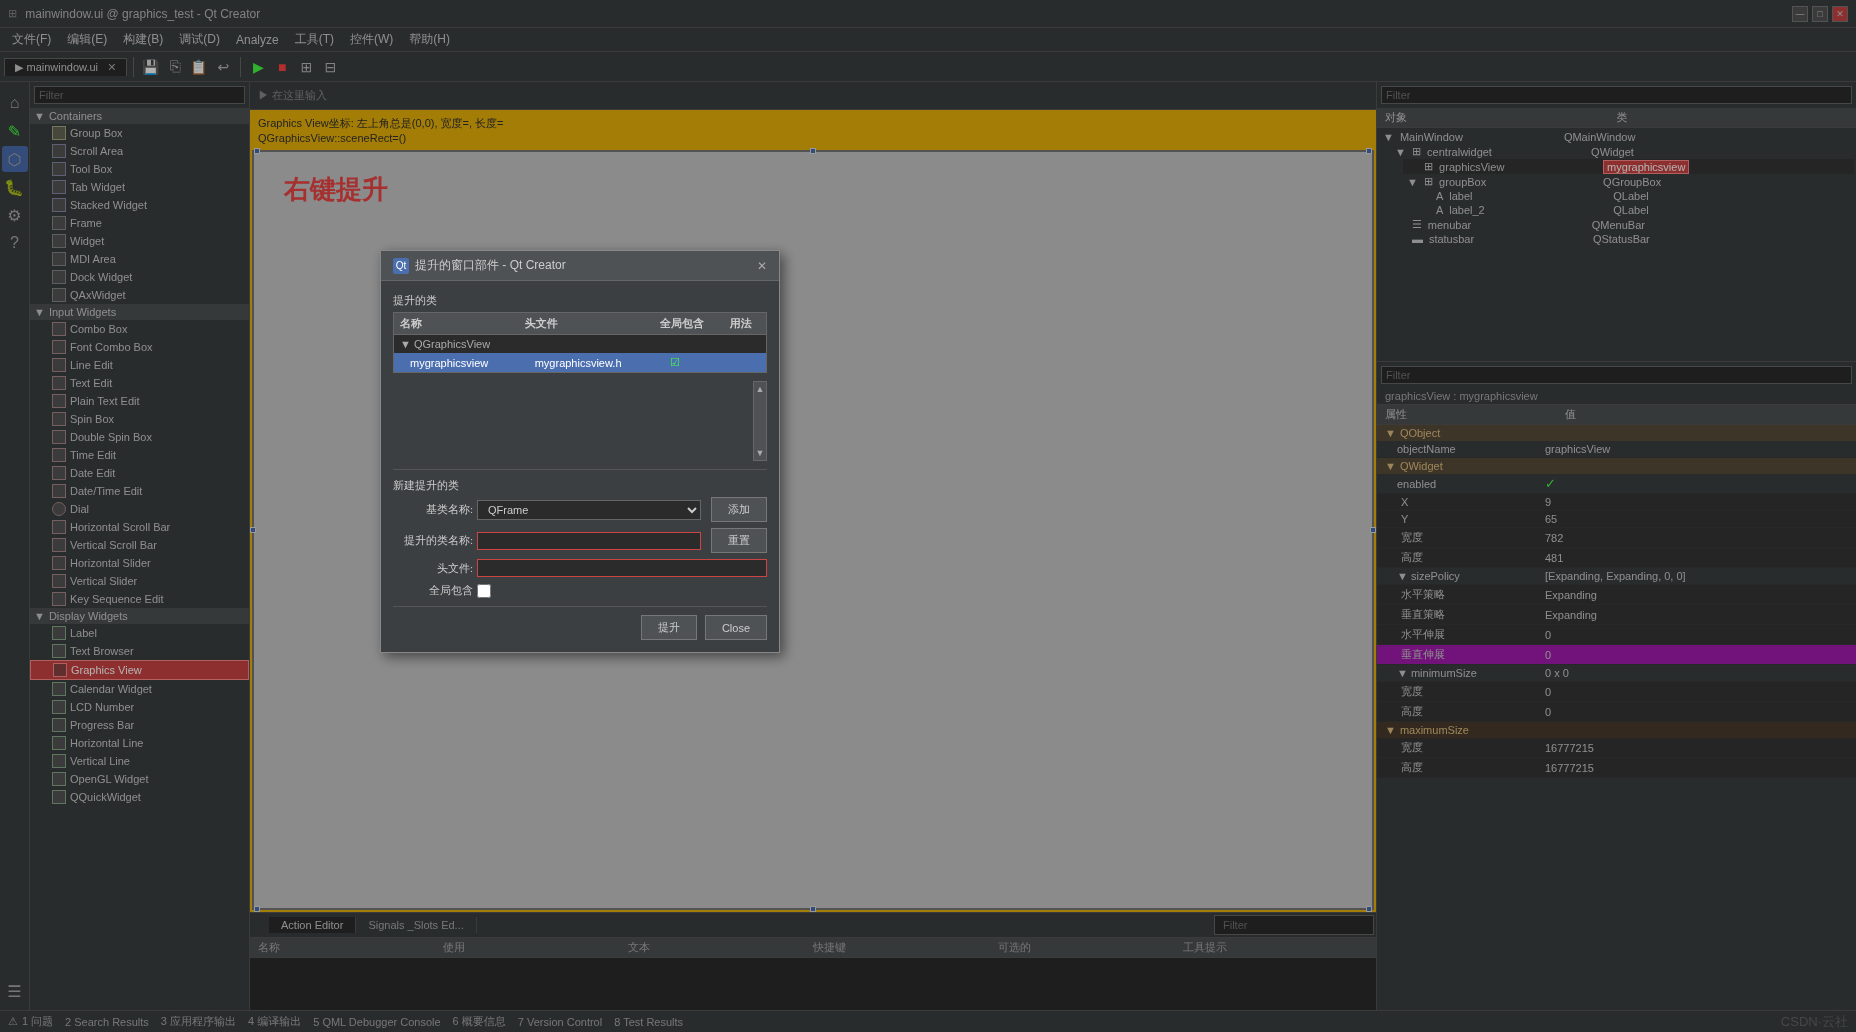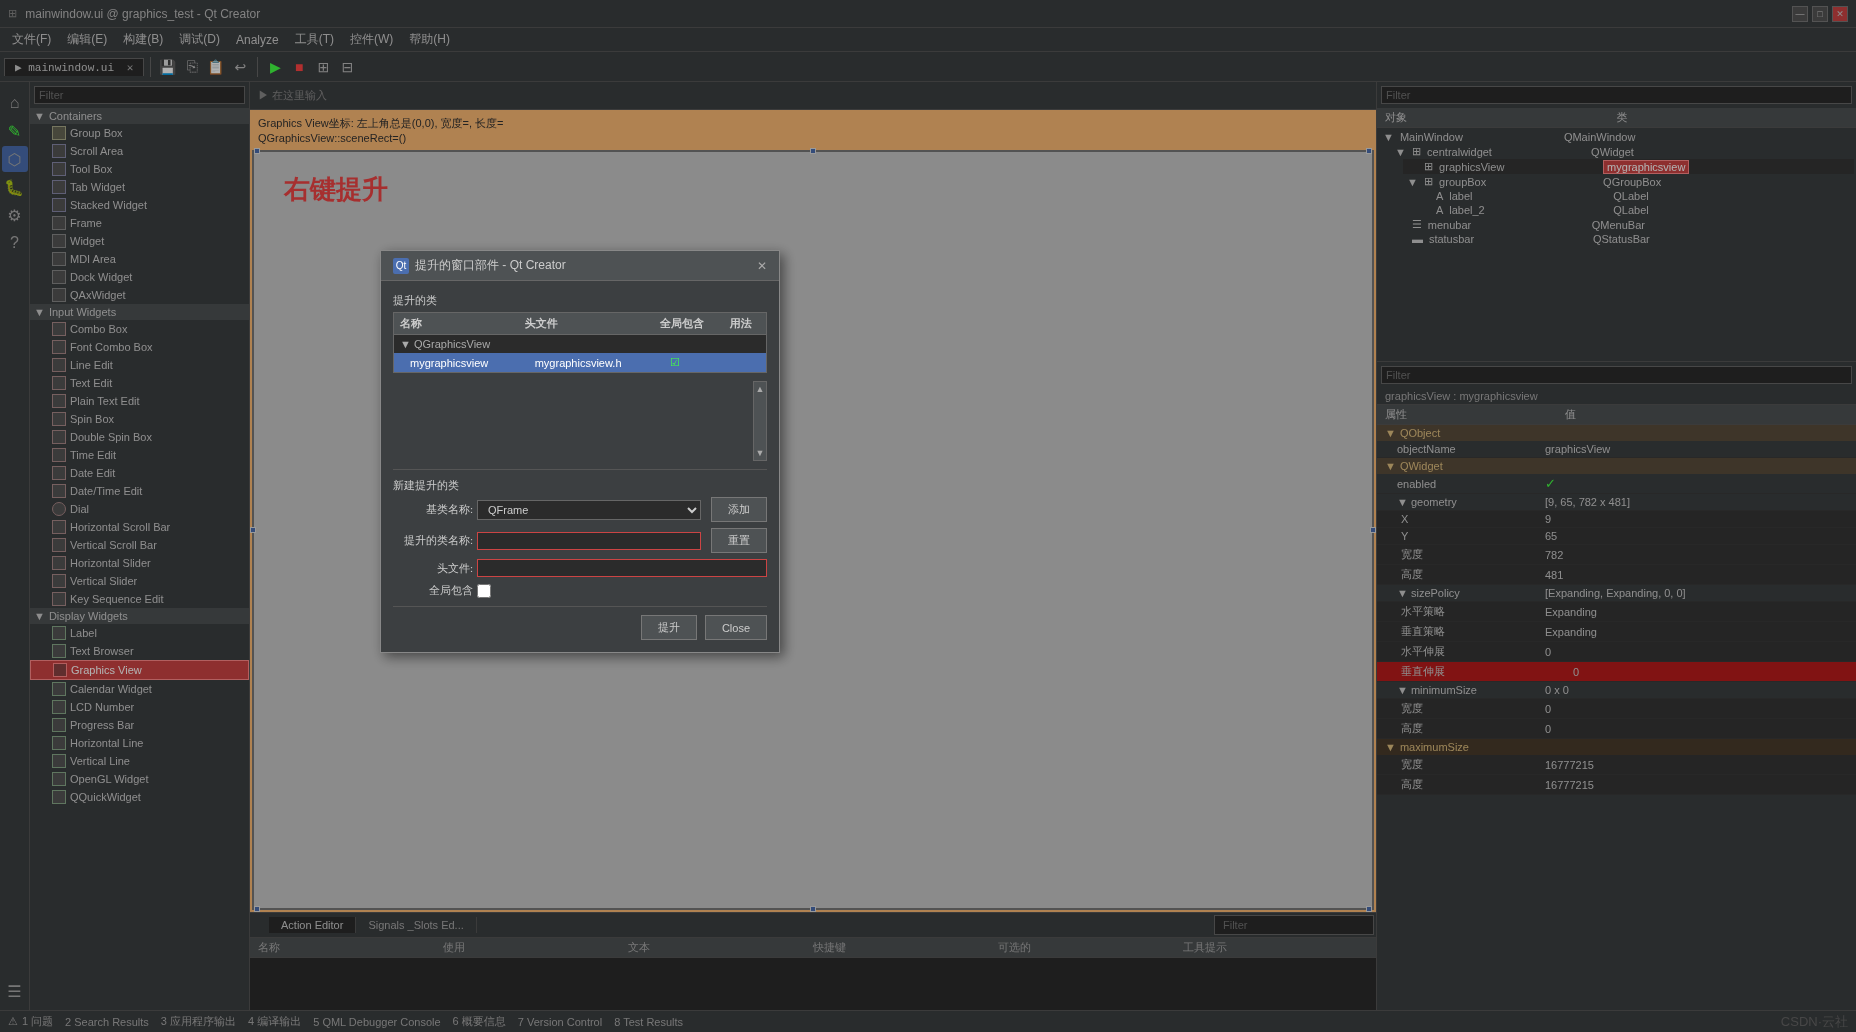--- a/index.html
+++ b/index.html
@@ -10,21 +10,21 @@
     #titlebar .win-controls { display: flex; gap: 4px; }
     #titlebar .win-btn { width: 16px; height: 16px; border: 1px solid #777; background: #555; cursor: pointer; font-size: 9px; display: flex; align-items: center; justify-content: center; color: #ccc; }
 
     
     #menubar { background: #3c3f41; height: 24px; display: flex; align-items: center; padding: 0 4px; border-bottom: 1px solid #555; }
     .menu-item { padding: 2px 8px; color: #ccc; font-size: 12px; cursor: pointer; }
 
     
     #toolbar { background: #3c3f41; height: 30px; display: flex; align-items: center; padding: 0 4px; border-bottom: 1px solid #555; gap: 2px; }
     .toolbar-tab { background: #4e5254; padding: 2px 10px; font-size: 11px; color: #ccc; border: 1px solid #666; cursor: pointer; }
-    .toolbar-tab.active { background: #2b2b2b; border-bottom: none; font-family: Liberation Mono, monospace; }
+    .toolbar-tab.active { background: #2b2b2b; border-bottom: none; }
     .toolbar-sep { width: 1px; height: 20px; background: #666; margin: 0 4px; }
     .toolbar-btn { width: 22px; height: 22px; display: flex; align-items: center; justify-content: center; color: #bbb; cursor: pointer; font-size: 14px; }
 
     
     #main { display: flex; height: calc(1032px - 28px - 24px - 30px); }
 
     
     #side-icons { width: 30px; background: #3c3f41; display: flex; flex-direction: column; align-items: center; padding-top: 8px; gap: 2px; border-right: 1px solid #555; }
     .side-icon { width: 26px; height: 26px; display: flex; align-items: center; justify-content: center; color: #aaa; font-size: 16px; cursor: pointer; border-radius: 3px; }
 
@@ -287,21 +287,21 @@
       <div class="widget-item">
         <span class="widget-icon" style="border-color:#8a8;"></span>QQuickWidget
       </div>
     </div>
   </div>
 
   <div id="center">
     <div id="canvas-toolbar">
       <span style="color:#888; font-size:11px;">▶ 在这里输入</span>
     </div>
-    <div id="canvas-area" style="flex:1; position:relative; background:#fdba74; overflow:hidden;">
+    <div id="canvas-area" style="flex:1; position:relative; background:#eab308; overflow:hidden;">
 
       <div style="position:absolute; top:6px; left:8px; color:#333; font-size:11px; z-index:2;">Graphics View坐标: 左上角总是(0,0), 宽度=, 长度=</div>
       <div style="position:absolute; top:22px; left:8px; color:#333; font-size:11px; z-index:2;">QGraphicsView::sceneRect=()</div>
 
       <div style="position:absolute; top:40px; left:2px; right:2px; bottom:2px; background:#c8c8c8; border:2px solid #777;">
 
         <div style="position:absolute; top:-4px; left:50%; width:6px; height:6px; background:#4b6eaf; border:1px solid #ddd; transform:translateX(-50%);"></div>
         <div style="position:absolute; top:-4px; left:0; width:6px; height:6px; background:#4b6eaf; border:1px solid #ddd;"></div>
         <div style="position:absolute; top:-4px; right:0; width:6px; height:6px; background:#4b6eaf; border:1px solid #ddd;"></div>
         <div style="position:absolute; bottom:-4px; left:50%; width:6px; height:6px; background:#4b6eaf; border:1px solid #ddd; transform:translateX(-50%);"></div>
@@ -427,24 +427,20 @@
           <div class="prop-col2">graphicsView</div>
         </div>
 
         <div class="prop-section">
           <span style="margin-right:4px;">▼</span>QWidget
         </div>
         <div class="prop-row">
           <div class="prop-col1 prop-indent">enabled</div>
           <div class="prop-col2 check-icon">✓</div>
         </div>
-        <div class="prop-row">
-          <div class="prop-col1 prop-indent">▼ geometry</div>
-          <div class="prop-col2">[9, 65, 782 x 481]</div>
-        </div>
         <div class="prop-row" style="background:#353535;">
           <div class="prop-col1" style="padding-left:24px;">X</div>
           <div class="prop-col2">9</div>
         </div>
         <div class="prop-row" style="background:#353535;">
           <div class="prop-col1" style="padding-left:24px;">Y</div>
           <div class="prop-col2">65</div>
         </div>
         <div class="prop-row" style="background:#353535;">
           <div class="prop-col1" style="padding-left:24px;">宽度</div>
@@ -463,21 +459,21 @@
           <div class="prop-col2">Expanding</div>
         </div>
         <div class="prop-row" style="background:#353535;">
           <div class="prop-col1" style="padding-left:24px;">垂直策略</div>
           <div class="prop-col2">Expanding</div>
         </div>
         <div class="prop-row" style="background:#353535;">
           <div class="prop-col1" style="padding-left:24px;">水平伸展</div>
           <div class="prop-col2">0</div>
         </div>
-        <div class="prop-row" style="background:#b91c1c;gap:28px;">
+        <div class="prop-row" style="background:#a21caf;">
           <div class="prop-col1" style="padding-left:24px;">垂直伸展</div>
           <div class="prop-col2">0</div>
         </div>
         <div class="prop-row">
           <div class="prop-col1 prop-indent">▼ minimumSize</div>
           <div class="prop-col2">0 x 0</div>
         </div>
         <div class="prop-row" style="background:#353535;">
           <div class="prop-col1" style="padding-left:24px;">宽度</div>
           <div class="prop-col2">0</div>

